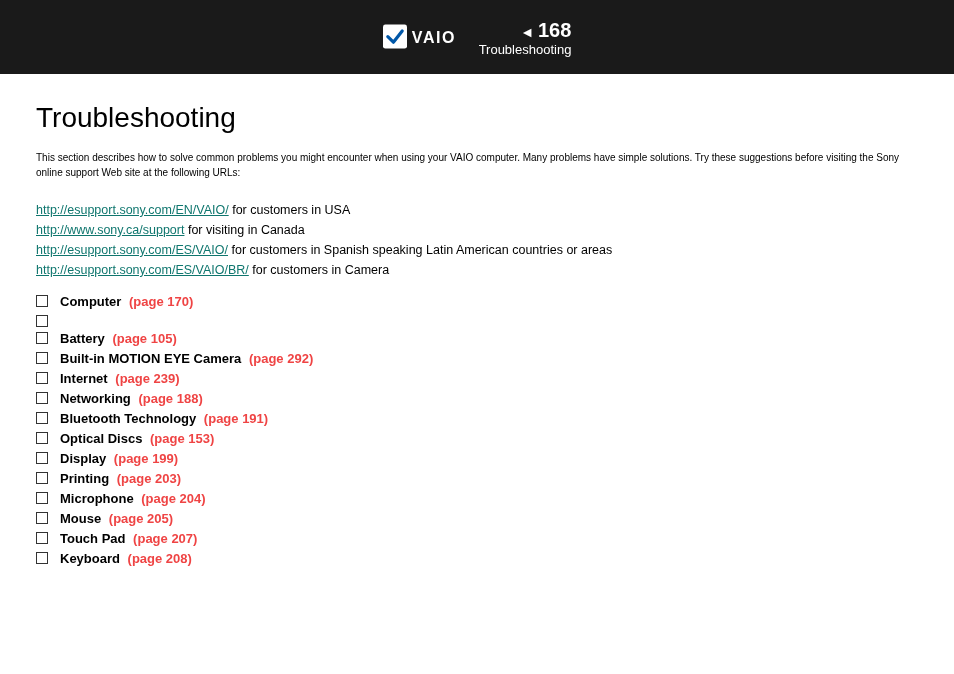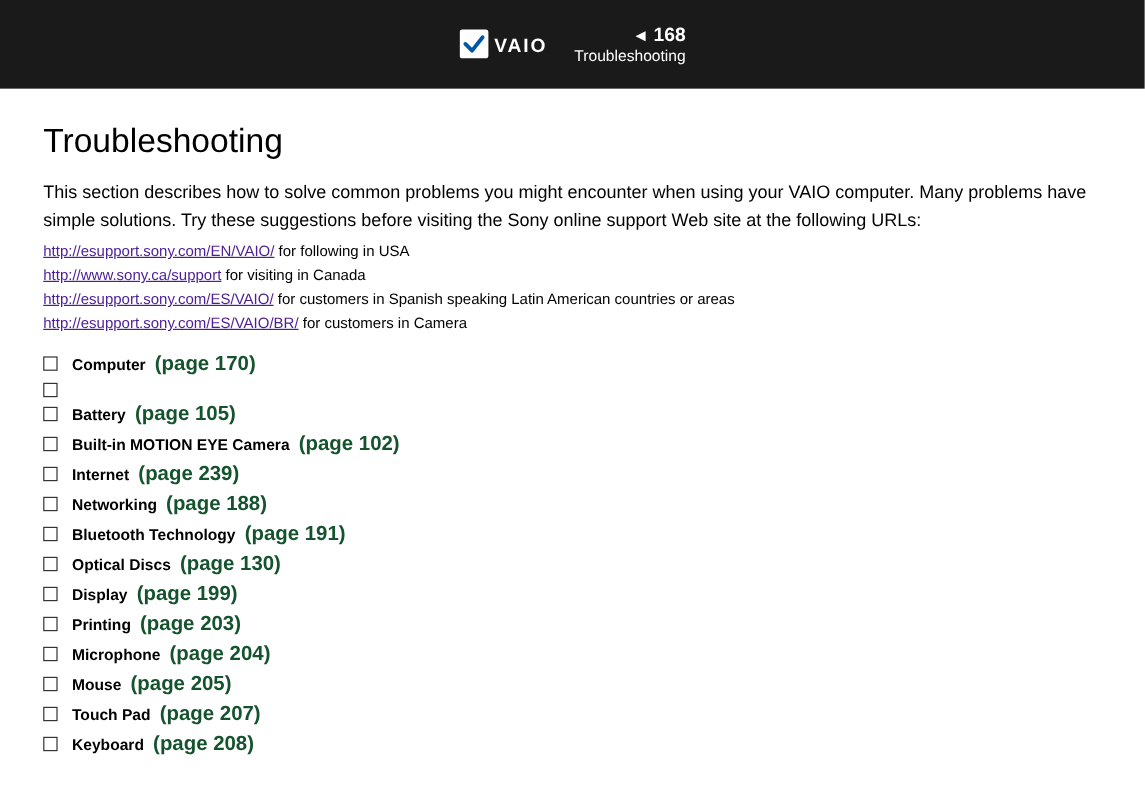--- a/index.html
+++ b/index.html
@@ -37,21 +37,21 @@
     }
 
     .header-right {
       display: flex;
       flex-direction: column;
       align-items: flex-end;
       color: #ffffff;
     }
 
     .page-number {
-      font-size: 16px;
+      font-size: 20px;
       font-weight: bold;
       line-height: 1.2;
     }
 
     .page-number::before {
       content: '◄ ';
       font-size: 14px;
     }
 
     .section-title-header {
@@ -67,28 +67,28 @@
 
     .page-title {
       font-size: 28px;
       font-weight: normal;
       color: #000000;
       margin-bottom: 16px;
       font-family: Arial, Helvetica, sans-serif;
     }
 
     .intro-text {
-      font-size: 15px;
+      font-size: 10px;
       color: #000000;
       line-height: 1.5;
-      margin-bottom: 4px;
+      margin-bottom: 20px;
     }
 
     .url-link {
-      color: #4c1d95;
+      color: #0f766e;
       text-decoration: underline;
       font-size: 12.5px;
     }
 
     .url-line {
       display: block;
       font-size: 12.5px;
       color: #000000;
       line-height: 1.6;
     }
@@ -116,23 +116,23 @@
       top: 1px;
     }
 
     .toc-label {
       font-weight: bold;
       color: #000000;
       font-size: 13px;
     }
 
     .toc-link {
-      color: #14532d;
+      color: #ef4444;
       font-weight: bold;
-      font-size: 17px;
+      font-size: 13px;
       margin-left: 4px;
     }
   </style>
 </head>
 <body>
 
 <header class="header">
   <div class="vaio-logo">
 
     <svg viewBox="0 0 120 35" xmlns="http://www.w3.org/2000/svg" height="30">
@@ -149,21 +149,21 @@
   </div>
 </header>
 
 <main class="content">
   <h1 class="page-title">Troubleshooting</h1>
 
   <p class="intro-text">This section describes how to solve common problems you might encounter when using your VAIO computer. Many problems have simple solutions. Try these suggestions before visiting the Sony online support Web site at the following URLs:</p>
 
   <span class="url-line">
     <a class="url-link">http://esupport.sony.com/EN/VAIO/</a>
-    <span> for following in USA</span>
+    <span> for customers in USA</span>
   </span>
   <span class="url-line">
     <a class="url-link">http://www.sony.ca/support</a>
     <span> for visiting in Canada</span>
   </span>
   <span class="url-line">
     <a class="url-link">http://esupport.sony.com/ES/VAIO/</a>
     <span> for customers in Spanish speaking Latin American countries or areas</span>
   </span>
   <span class="url-line">
@@ -178,37 +178,37 @@
       </li>
       <li class="toc-item">
         <span class="checkbox-icon"></span>
       </li>
       <li class="toc-item">
         <span class="checkbox-icon"></span>
         <span class="toc-label">Battery <a class="toc-link">(page 105)</a></span>
       </li>
       <li class="toc-item">
         <span class="checkbox-icon"></span>
-        <span class="toc-label">Built-in MOTION EYE Camera <a class="toc-link">(page 102)</a></span>
+        <span class="toc-label">Built-in MOTION EYE Camera <a class="toc-link">(page 292)</a></span>
       </li>
       <li class="toc-item">
         <span class="checkbox-icon"></span>
         <span class="toc-label">Internet <a class="toc-link">(page 239)</a></span>
       </li>
       <li class="toc-item">
         <span class="checkbox-icon"></span>
         <span class="toc-label">Networking <a class="toc-link">(page 188)</a></span>
       </li>
       <li class="toc-item">
         <span class="checkbox-icon"></span>
         <span class="toc-label">Bluetooth Technology <a class="toc-link">(page 191)</a></span>
       </li>
       <li class="toc-item">
         <span class="checkbox-icon"></span>
-        <span class="toc-label">Optical Discs <a class="toc-link">(page 130)</a></span>
+        <span class="toc-label">Optical Discs <a class="toc-link">(page 153)</a></span>
       </li>
       <li class="toc-item">
         <span class="checkbox-icon"></span>
         <span class="toc-label">Display <a class="toc-link">(page 199)</a></span>
       </li>
       <li class="toc-item">
         <span class="checkbox-icon"></span>
         <span class="toc-label">Printing <a class="toc-link">(page 203)</a></span>
       </li>
       <li class="toc-item">

